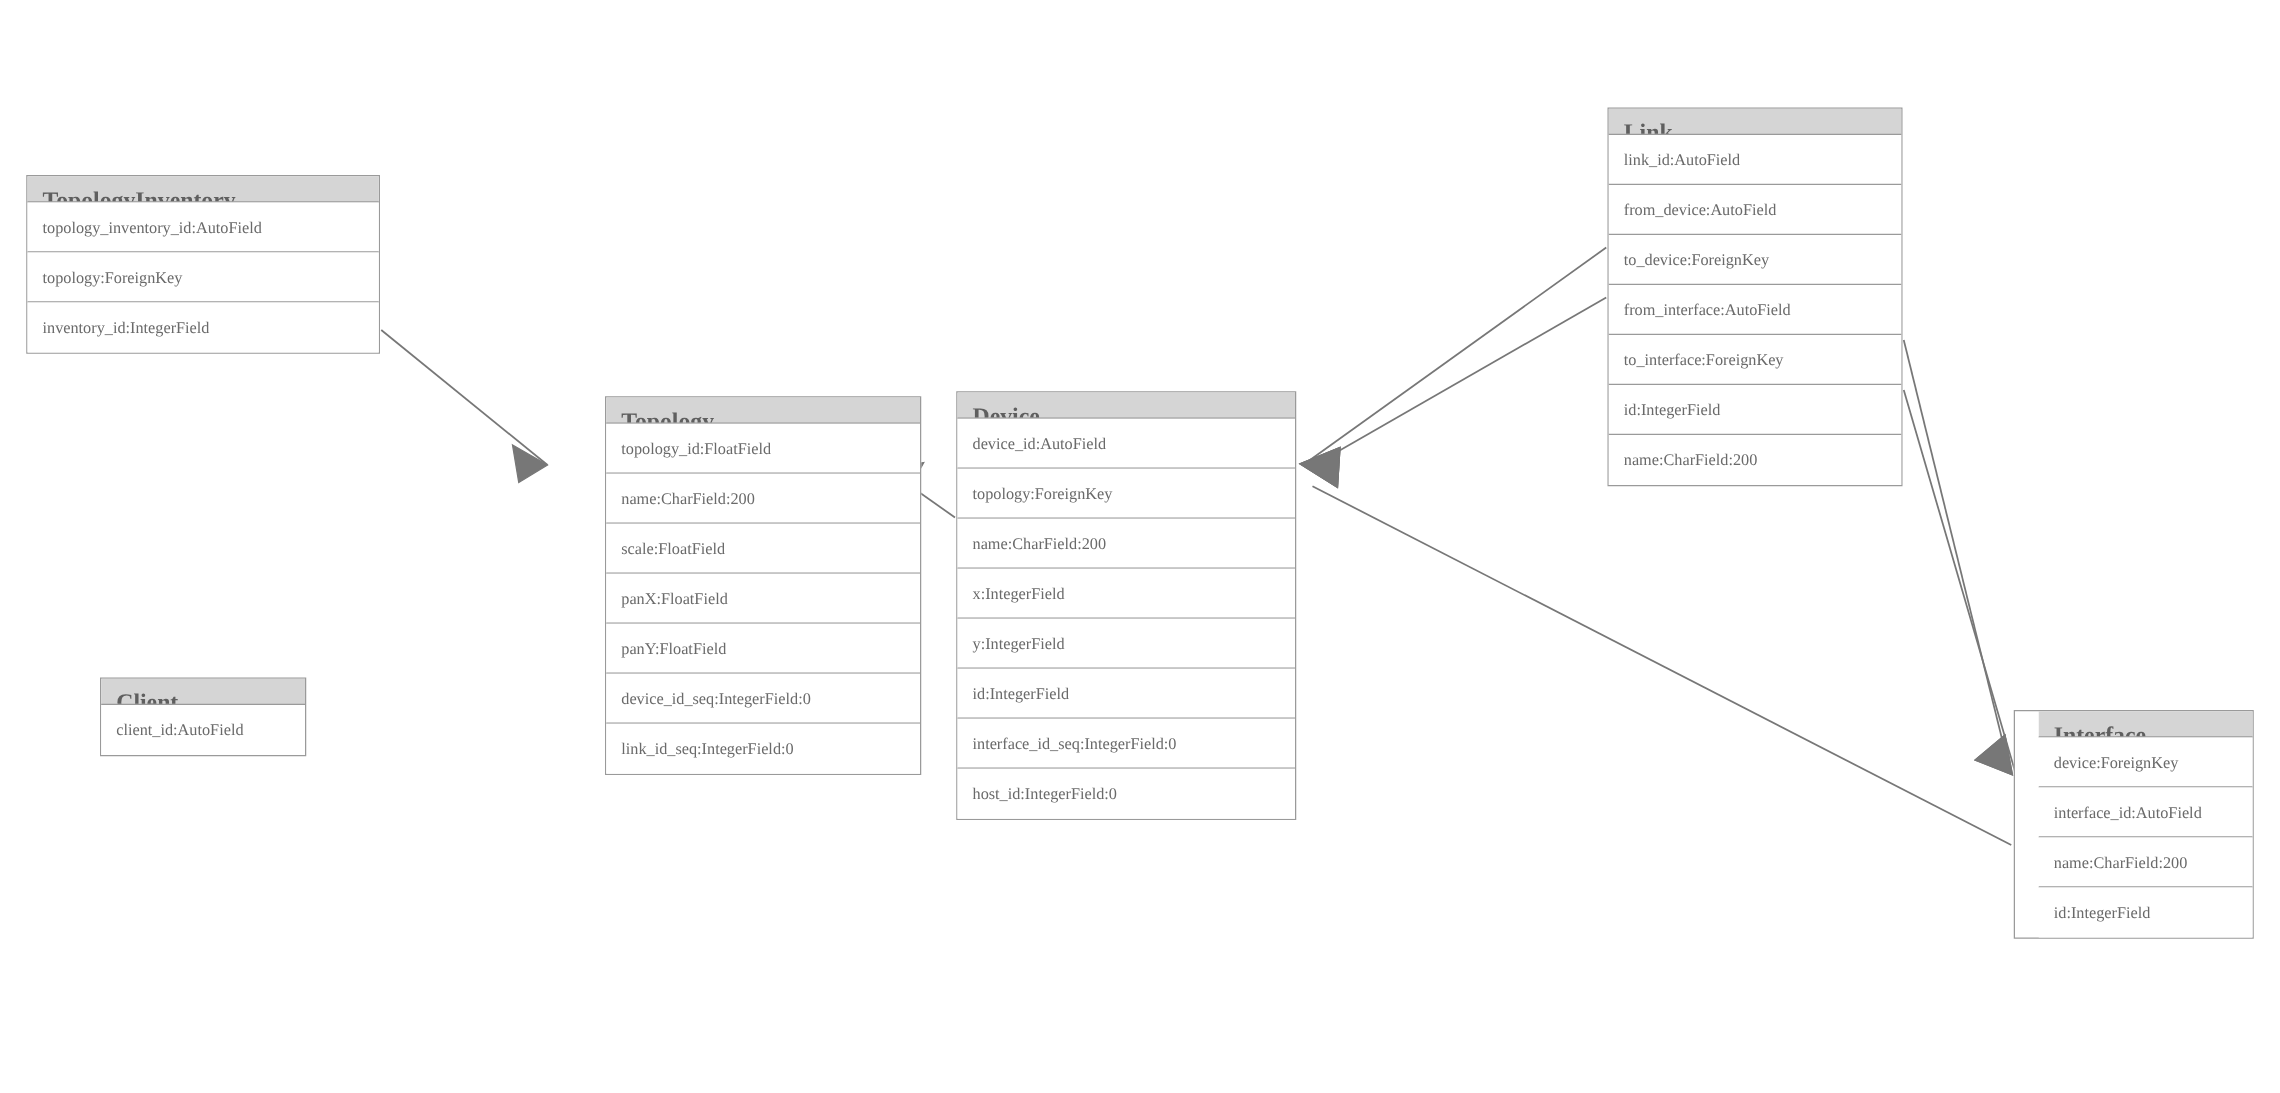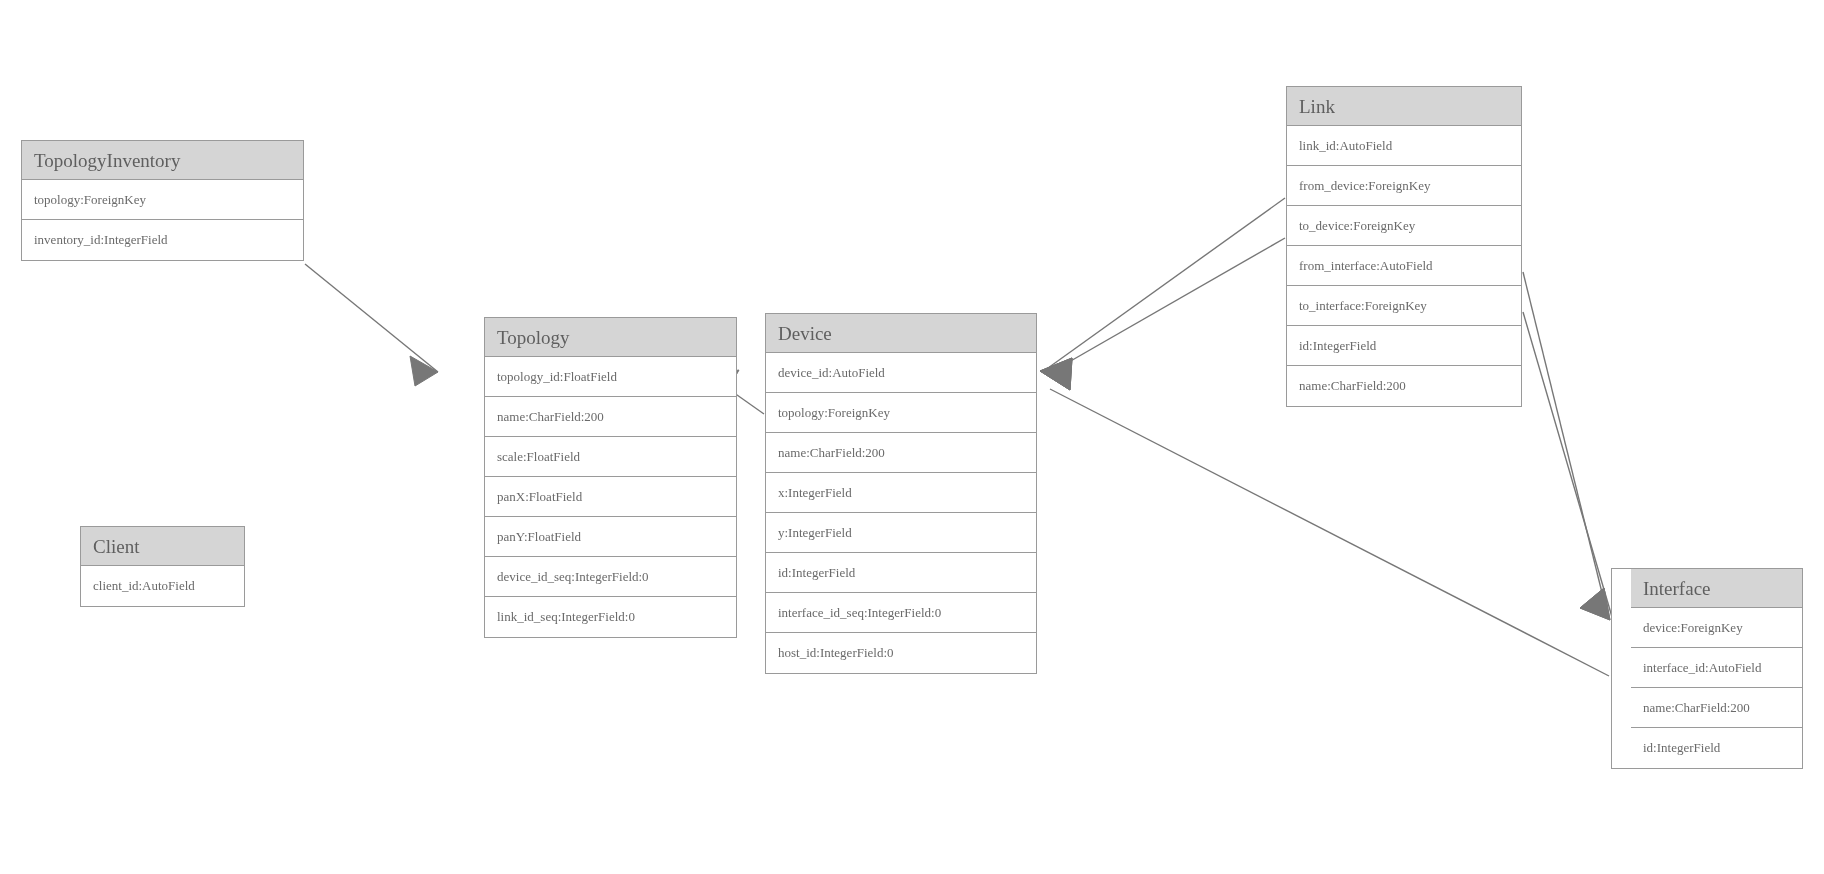--- a/index.html
+++ b/index.html
@@ -29,27 +29,28 @@
     position: absolute;
     z-index: 2;
     border: 1px solid #9a9a9a;
     box-sizing: border-box;
     background: #ffffff;
   }
   .entity-header {
     background: #d5d5d5;
     border-bottom: 1px solid #9a9a9a;
     box-sizing: border-box;
-    height: 39px;
+    height: 21px;
     line-height: 39px;
     padding: 0 0 0 12px;
     font-size: 19px;
     color: #5f5f5f;
     white-space: nowrap;
     overflow: hidden;
+    font-weight: bold;
   }
   .entity-field {
     box-sizing: border-box;
     height: 40px;
     line-height: 40px;
     padding: 0 10px 0 12px;
     font-size: 13px;
     color: #6a6a6a;
     white-space: nowrap;
     border-bottom: 1px solid #9a9a9a;
@@ -92,24 +93,25 @@
       </g>
       <g>
         <path d="M 1609,676 L 1050,389" stroke="#777777" stroke-width="1.4" fill="none"></path>
         <path d="M 1040,371 L 1072,358 L 1070,390 Z" fill="#777777" stroke="#777777" stroke-width="1"></path>
       </g>
     </svg>
 
   <div id="entity-layer">
       <div class="entity" style="left: 21px; top: 140px; width: 283px;">
         <div class="entity-header">TopologyInventory</div>
+        <div class="entity-field">topology_inventory_id:AutoField</div>
         <div class="entity-field">topology:ForeignKey</div>
         <div class="entity-field">inventory_id:IntegerField</div>
       </div>
-      <div class="entity" style="left: 80px; top: 526px; width: 165px;">
+      <div class="entity" style="left: 80px; top: 542px; width: 165px;">
         <div class="entity-header">Client</div>
         <div class="entity-field">client_id:AutoField</div>
       </div>
       <div class="entity" style="left: 448px; top: 317px; width: 253px; margin-left: 36px;">
         <div class="entity-header">Topology</div>
         <div class="entity-field">topology_id:FloatField</div>
         <div class="entity-field">name:CharField:200</div>
         <div class="entity-field">scale:FloatField</div>
         <div class="entity-field">panX:FloatField</div>
         <div class="entity-field">panY:FloatField</div>
@@ -123,21 +125,21 @@
         <div class="entity-field">name:CharField:200</div>
         <div class="entity-field">x:IntegerField</div>
         <div class="entity-field">y:IntegerField</div>
         <div class="entity-field">id:IntegerField</div>
         <div class="entity-field">interface_id_seq:IntegerField:0</div>
         <div class="entity-field">host_id:IntegerField:0</div>
       </div>
       <div class="entity" style="left: 1286px; top: 86px; width: 236px;">
         <div class="entity-header">Link</div>
         <div class="entity-field">link_id:AutoField</div>
-        <div class="entity-field">from_device:ForeignKey</div>
+        <div class="entity-field">from_device:AutoField</div>
         <div class="entity-field">to_device:ForeignKey</div>
         <div class="entity-field">from_interface:AutoField</div>
         <div class="entity-field">to_interface:ForeignKey</div>
         <div class="entity-field">id:IntegerField</div>
         <div class="entity-field">name:CharField:200</div>
       </div>
       <div class="entity" style="left: 1611px; top: 568px; width: 192px; padding-left: 19px;">
         <div class="entity-header">Interface</div>
         <div class="entity-field">device:ForeignKey</div>
         <div class="entity-field">interface_id:AutoField</div>

